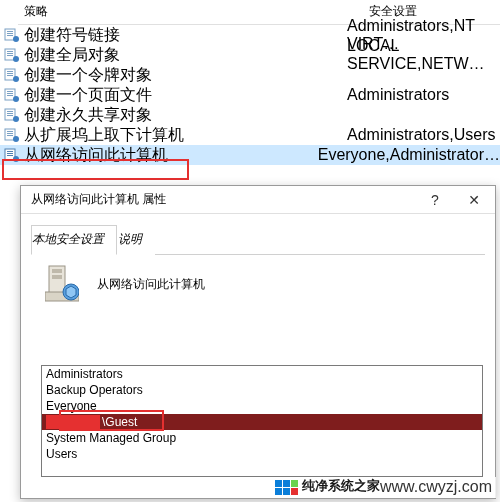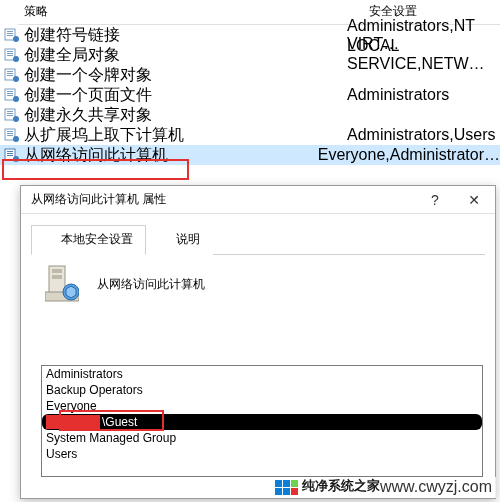--- a/index.html
+++ b/index.html
@@ -87,26 +87,27 @@
   }
   .title-btn.help { width: 36px; }
 
   .tabs {
     display: flex;
     margin: 10px 10px 0 10px;
     border-bottom: 1px solid #d0d0d0;
     font-size: 12px;
   }
   .tab {
-    padding: 5px 12px 6px 29px;
+    padding: 5px 12px 6px 0;
     background: #fff;
     border: 1px solid transparent;
     border-bottom: none;
     position: relative;
     top: 1px;
+    font-style: italic;
   }
   .tab.active {
     border-color: #d0d0d0;
     border-bottom: 1px solid #fff;
     background: #fff;
   }
 
   .policy-icon-large {
     position: absolute;
     left: 24px;
@@ -132,23 +133,22 @@
     overflow: hidden;
   }
   .listbox .lb-item {
     height: 16px;
     line-height: 16px;
     padding-left: 4px;
     font-size: 12px;
     white-space: nowrap;
   }
   .listbox .lb-item.selected {
-    background: #000000;
+    background: #7f1d1d;
     color: #fff;
-    border-radius: 6px;
   }
   .listbox .lb-item.selected .redact {
     display: inline-block;
     width: 54px;
     height: 14px;
     background: #e53030;
     vertical-align: middle;
     margin-right: 2px;
     position: relative;
     top: -1px;

